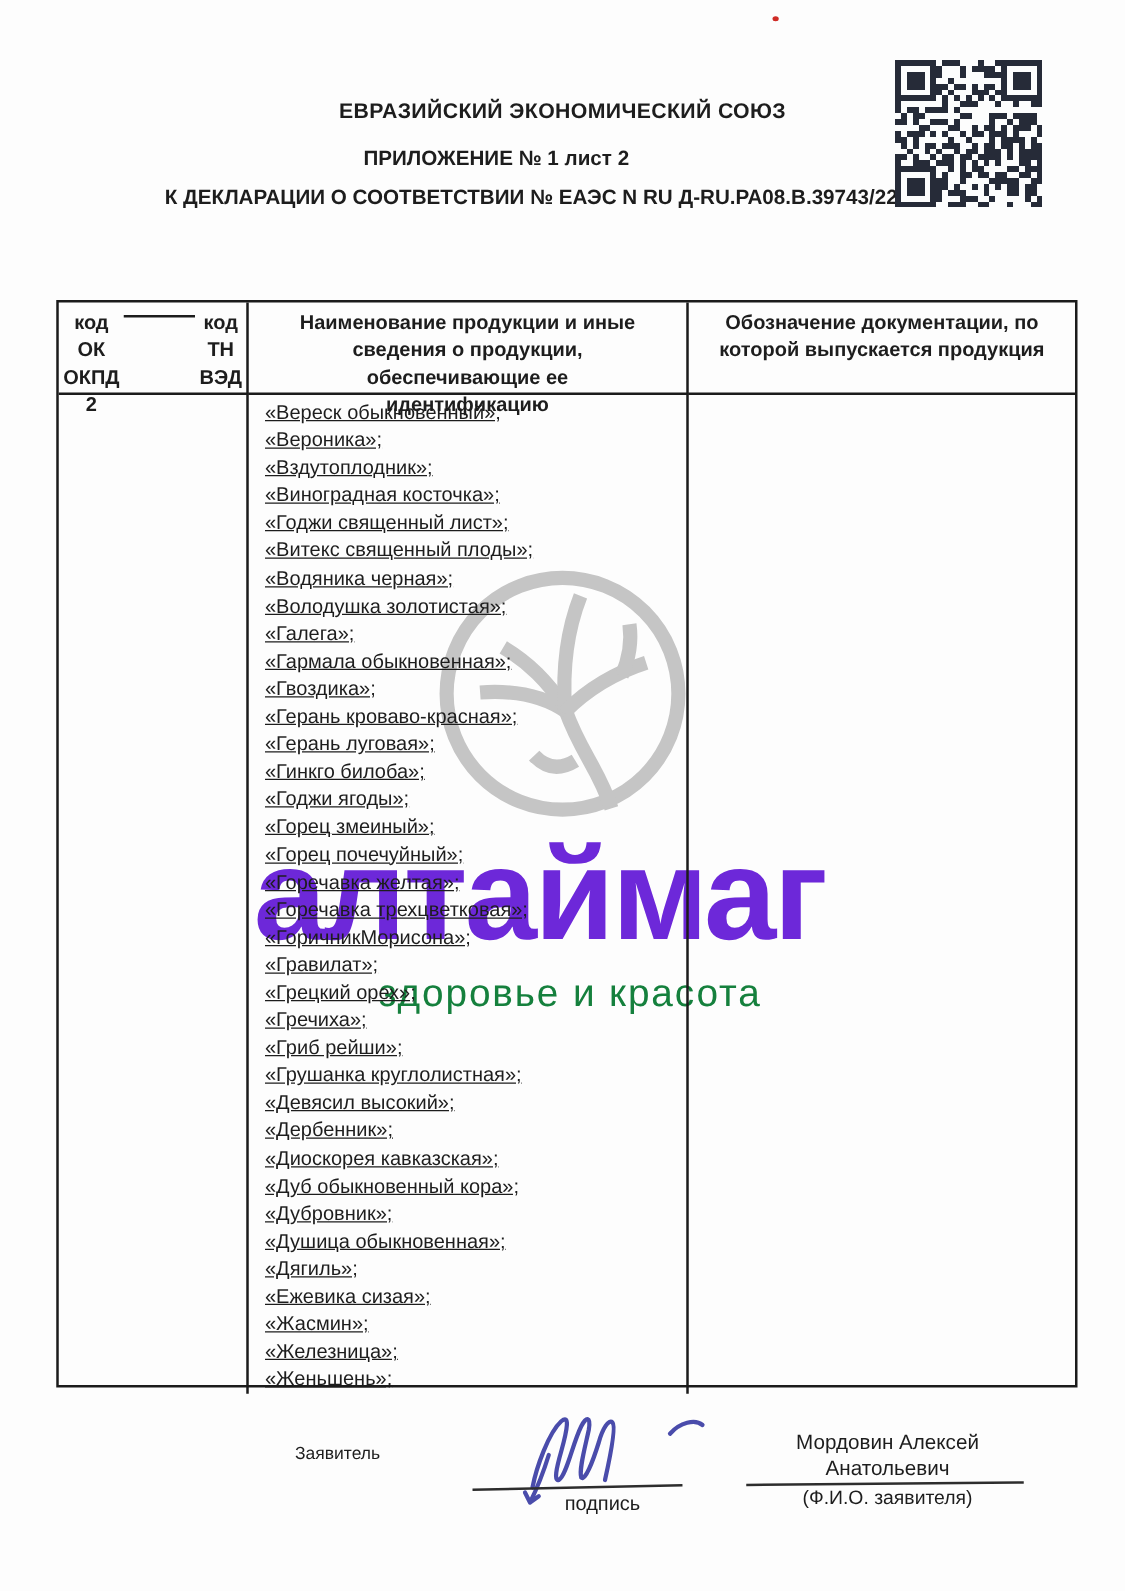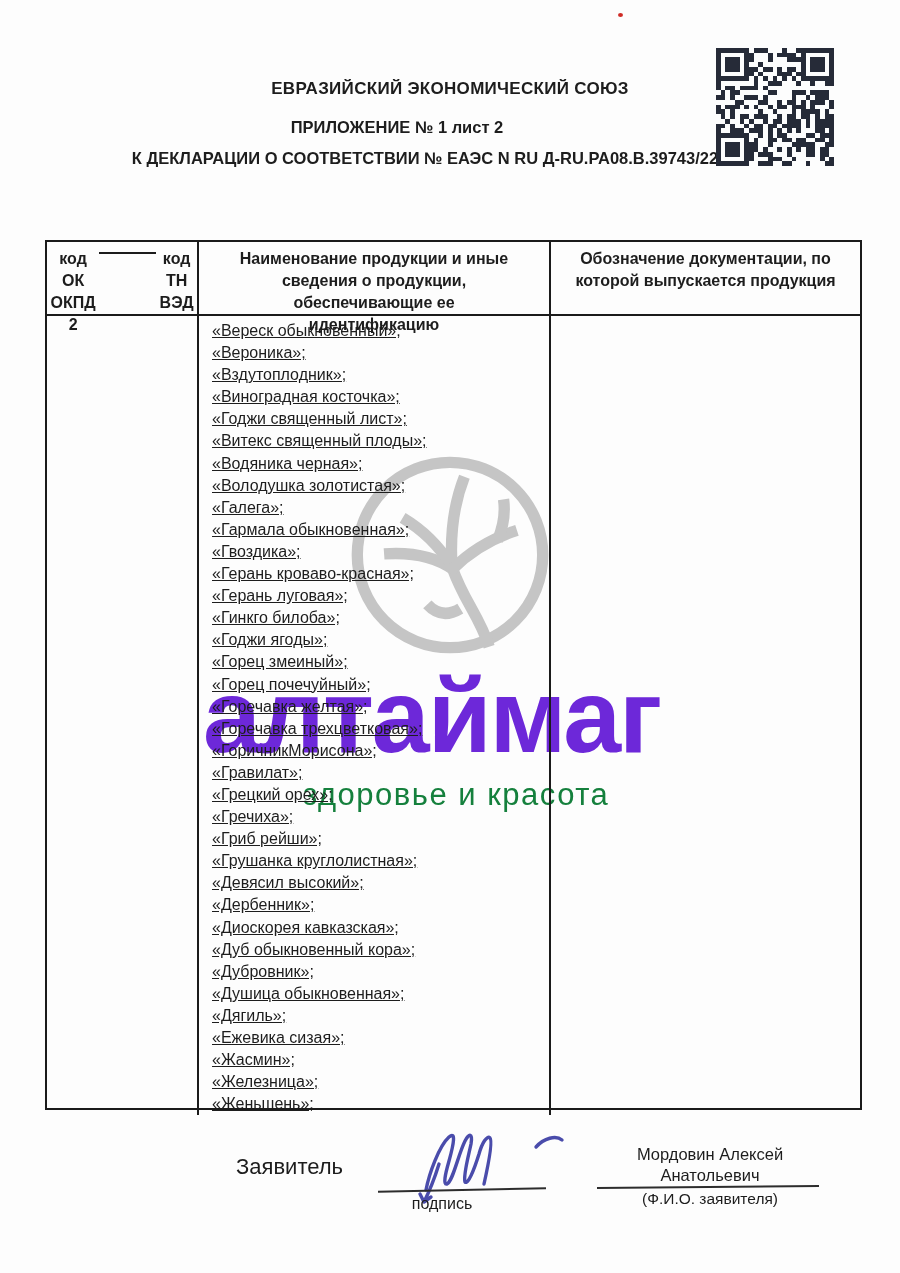--- a/index.html
+++ b/index.html
@@ -29,24 +29,24 @@
   }
   .cell{box-sizing:border-box;}
   .cell.hr{border-bottom:2px solid #1b1b1b;}
   .cell.vr{border-right:2px solid #1b1b1b;}
   .th{font-weight:bold;font-size:16px;text-align:center;display:flex;flex-direction:row;justify-content:flex-start;padding-top:6px;}
   .th .inner{margin:0 auto;line-height:22px;}
   .c1-rule{width:128px;border:0;border-top:2px solid #1c1c1c;margin:4px auto 3px auto;}
   .products{padding:4px 4px 0 13px;font-size:16px;line-height:22.1px;text-decoration:underline;}
   .products div{white-space:nowrap;}
   
-  .f-label{position:absolute;left:236px;top:1154px;font-size:22px;}
+  .f-label{position:absolute;left:236px;top:1154px;font-size:14px;}
   .sig-svg{position:absolute;left:408px;top:1126px;}
   .sig-line{position:absolute;left:378px;top:1189px;width:168px;height:2px;background:#2d2d2d;transform:rotate(-1.2deg);}
-  .sig-caption{position:absolute;left:360px;top:1195px;width:164px;text-align:center;font-size:16px;}
+  .sig-caption{position:absolute;left:400px;top:1195px;width:164px;text-align:center;font-size:16px;}
   .name-block{position:absolute;left:600px;top:1144px;width:220px;text-align:center;font-size:16.5px;line-height:21px;}
   .name-line{position:absolute;left:597px;top:1186px;width:222px;height:2px;background:#2d2d2d;transform:rotate(-0.5deg);}
   .name-caption{position:absolute;left:600px;top:1190px;width:220px;text-align:center;font-size:15.5px;}
 </style>
 </head>
 <body>
 
 <div class="red-dot"></div>
 
 <div class="hdr hdr1">ЕВРАЗИЙСКИЙ ЭКОНОМИЧЕСКИЙ СОЮЗ</div>

